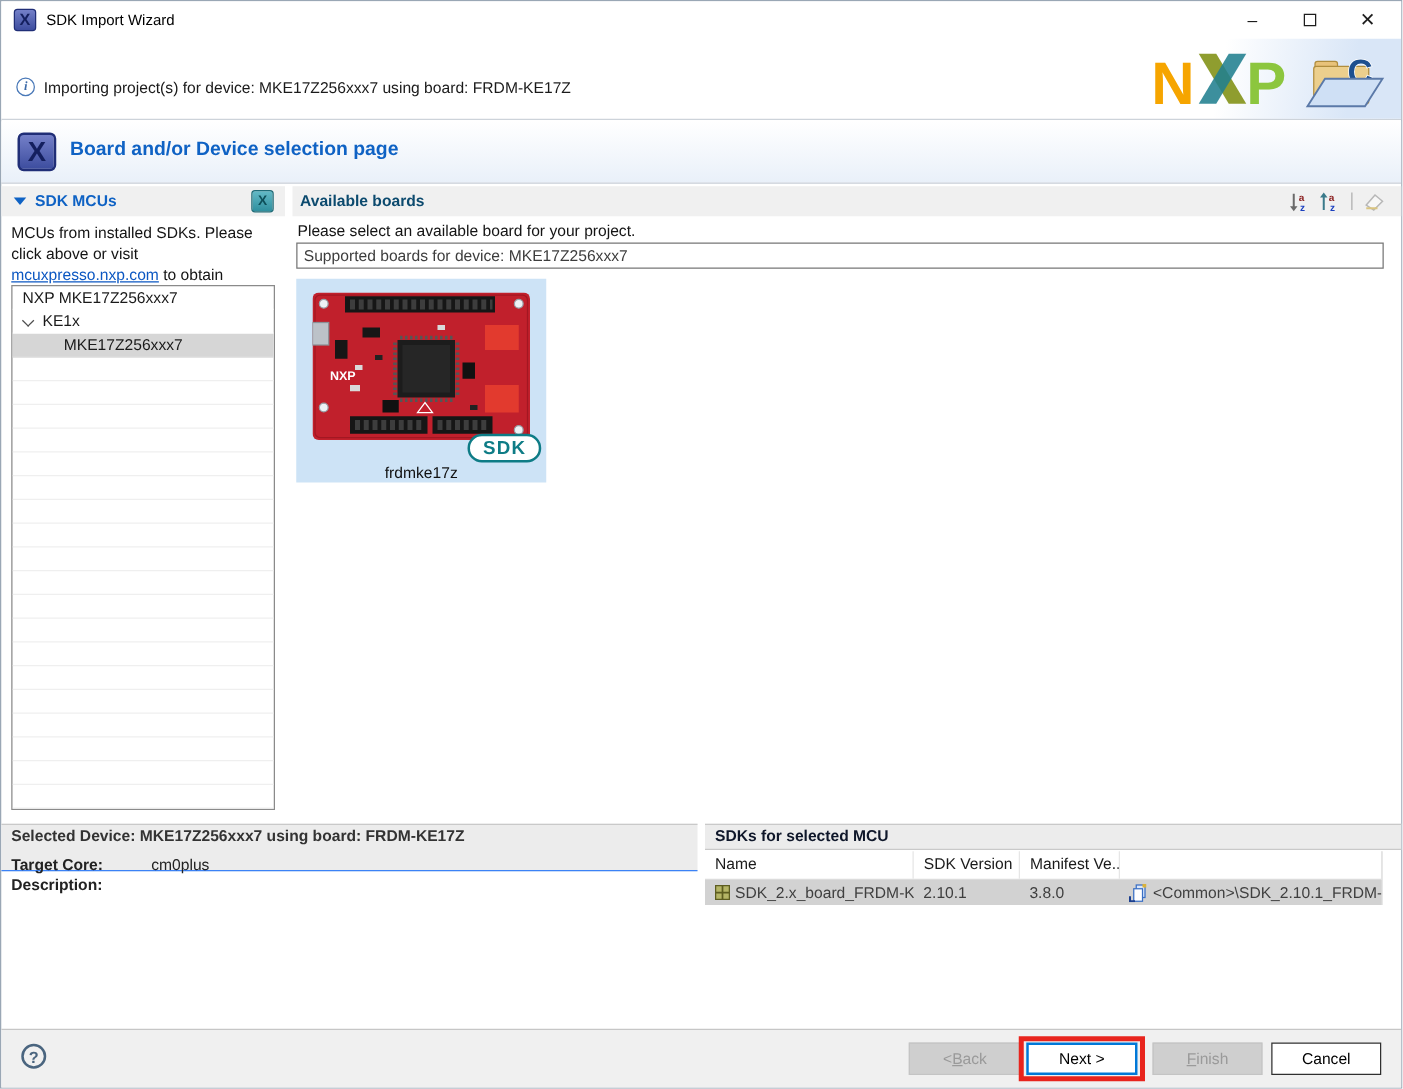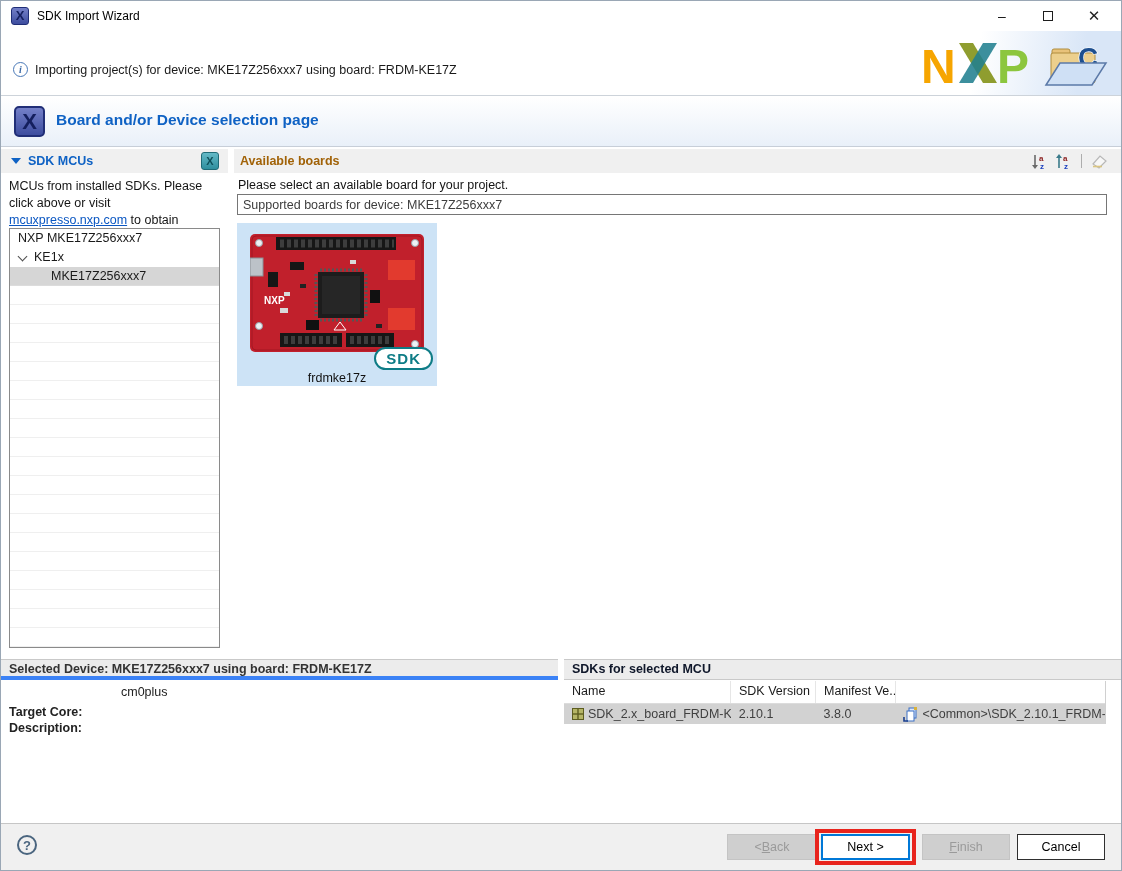--- a/index.html
+++ b/index.html
@@ -36,21 +36,21 @@
     background:linear-gradient(#7480c8,#3d4d9f); border:2px solid #202e77; color:#141f5e;
     font-weight:bold; font-size:22px; text-align:center; line-height:27px; }
   .wiz-title { position:absolute; left:55px; top:14px; font-size:15.5px; font-weight:bold; color:#0f62c4; }
 
   
   .sec-strip { position:absolute; top:148px; height:24px; background:#f0f0f0; display:flex; align-items:center; }
   .strip-left { left:0; width:227px; }
   .strip-right { left:233px; width:889px; }
   .tri-down { width:0; height:0; border-left:5px solid transparent; border-right:5px solid transparent; border-top:6px solid #0f62c4; margin:0 7px 0 10px; }
   .sec-title-blue { color:#0f62c4; font-weight:bold; }
-  .sec-title-dark { color:#a16207; font-weight:bold; margin-left:6px; }
+  .sec-title-dark { color:#0c4a6e; font-weight:bold; margin-left:6px; }
   .teal-x { position:absolute; right:9px; top:3px; width:18px; height:18px; border-radius:3px;
     background:linear-gradient(#63b9c6,#2f8f9e); border:1px solid #1f6b77; color:#0d4f59;
     font-weight:bold; font-size:11px; text-align:center; line-height:16px; }
   .boards-tools { position:absolute; right:14px; top:2px; display:flex; align-items:center; gap:4px; }
   .tool-btn { width:20px; height:20px; display:flex; align-items:center; justify-content:center; }
   .tool-sep { width:1px; height:14px; background:#adadad; margin:0 3px; }
 
   
   .mcu-desc { position:absolute; left:8px; top:177px; width:214px; line-height:17px; color:#141414; }
   .mcu-desc a { color:#0b57c2; text-decoration:underline; cursor:pointer; }
@@ -65,24 +65,24 @@
   .boards-hint { position:absolute; left:237px; top:177px; color:#141414; }
   .board-filter { position:absolute; left:236px; top:193px; width:870px; height:21px; border:1px solid #767676;
     font-family:"Liberation Sans",sans-serif; font-size:12.5px; color:#3d3d3d; padding:0 5px; background:#fff; }
   .board-tile { position:absolute; left:236px; top:222px; width:200px; height:163px; background:#cde3f6; cursor:pointer; }
   .board-img { position:absolute; left:13px; top:11px; }
   .sdk-badge { position:absolute; right:4px; bottom:16px; background:#fff; border:2px solid #0e7c86; color:#0e7c86;
     font-weight:bold; font-size:15px; border-radius:12px; padding:1px 10px; letter-spacing:1px; }
   .board-label { position:absolute; bottom:1px; left:0; width:100%; text-align:center; color:#111; }
 
   
-  .seldev-bar { position:absolute; left:0; top:658px; width:557px; height:21px; background:#ececec;
-    border-top:1px solid #c9c9c9; border-bottom:4px solid #3b82f6; line-height:19px; padding-left:8px;
+  .seldev-bar { position:absolute; left:0; top:658px; width:557px; height:38px; background:#ececec;
+    border-top:1px solid #c9c9c9; border-bottom:1px solid #3b82f6; line-height:19px; padding-left:8px;
     font-weight:bold; color:#333; }
-  .dev-label { position:absolute; left:8px; font-weight:bold; color:#222;margin-top:20px; }
+  .dev-label { position:absolute; left:8px; font-weight:bold; color:#222; }
   .dev-value { position:absolute; left:120px; color:#222; }
   .lab1 { top:684px; } .lab2 { top:700px; }
   .desc-wrap { width:440px; line-height:16px; }
 
   
   .sdks-bar { position:absolute; left:563px; top:658px; width:559px; height:21px; background:#ececec;
     border-top:1px solid #c9c9c9; border-bottom:1px solid #c9c9c9; line-height:19px; padding-left:8px;
     font-weight:bold; color:#0f172a; }
   .sdk-table { position:absolute; left:563px; top:680px; width:542px; border-right:1px solid #d0d0d0; }
   .thead { display:flex; height:23px; border-bottom:1px solid #dcdcdc; background:#fff; }

